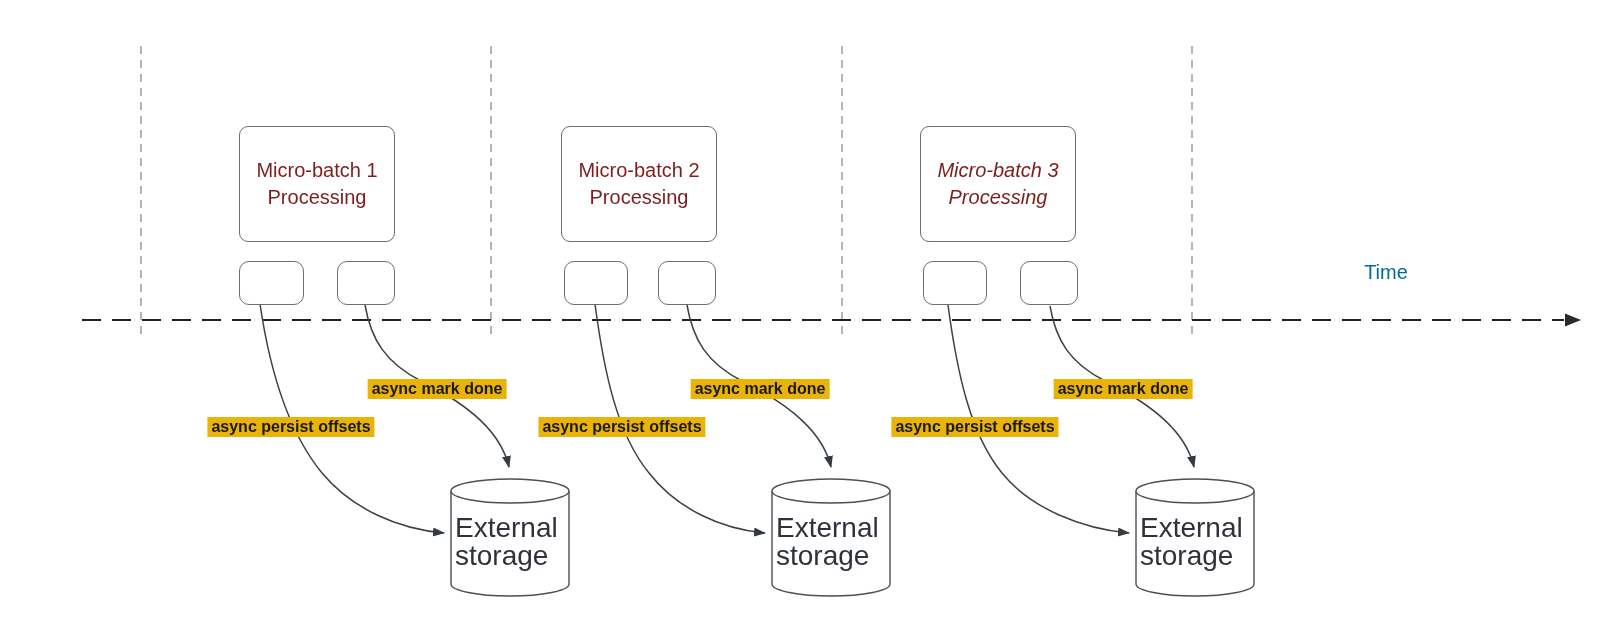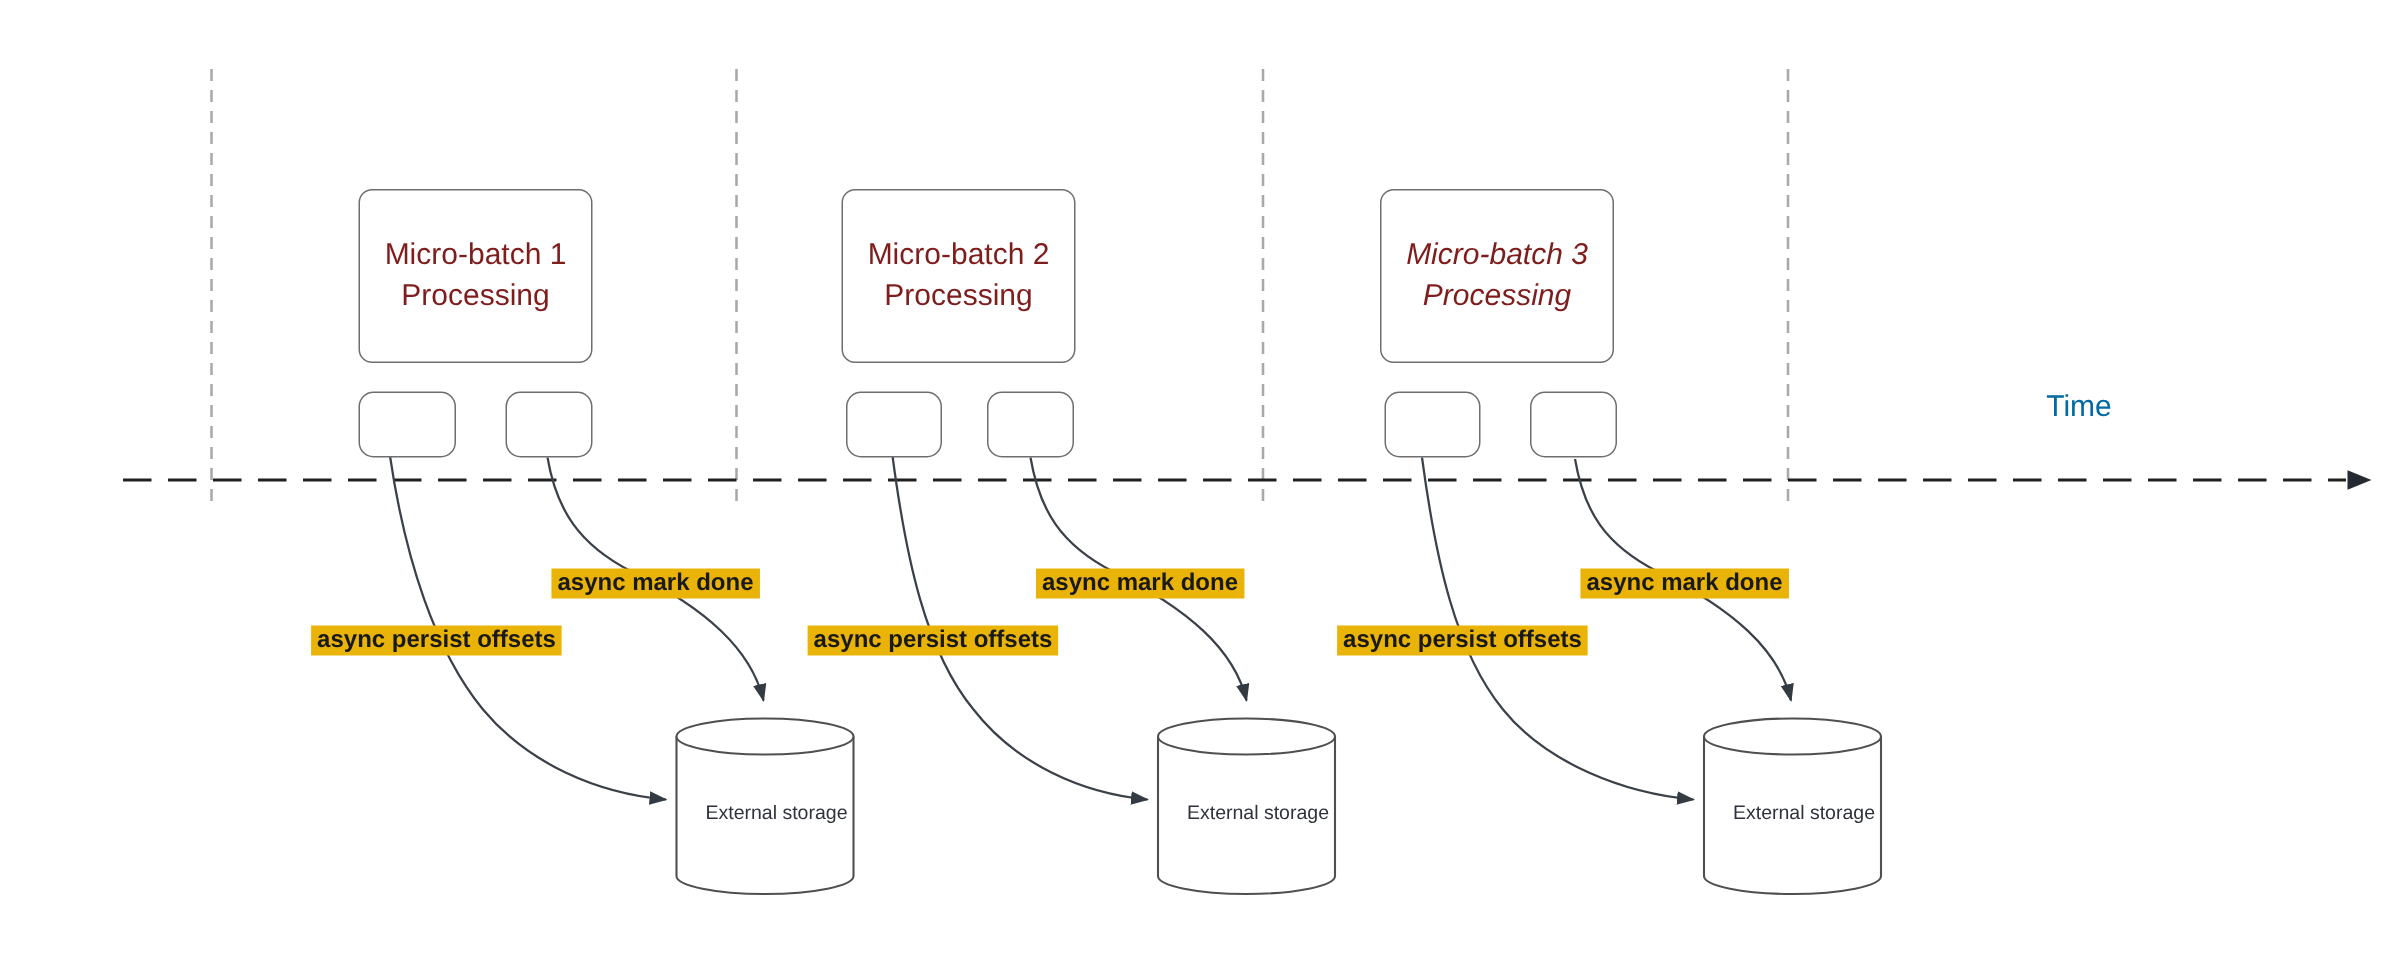--- a/index.html
+++ b/index.html
@@ -56,22 +56,22 @@
     padding: 1px 4px;
     font-size: 16px;
     font-weight: bold;
     color: #191919;
     white-space: nowrap;
   }
   .cyl-label {
     position: absolute;
     transform: translate(-50%, -50%);
     width: 110px;
-    text-align: right;
-    font-size: 13px;
+    text-align: left;
+    font-size: 28px;
     line-height: 28px;
     color: #2e323a;
   }
   .time-label {
     position: absolute;
     transform: translate(-50%, -50%);
     font-size: 20px;
     color: #0369a1;
     white-space: nowrap;
   }

